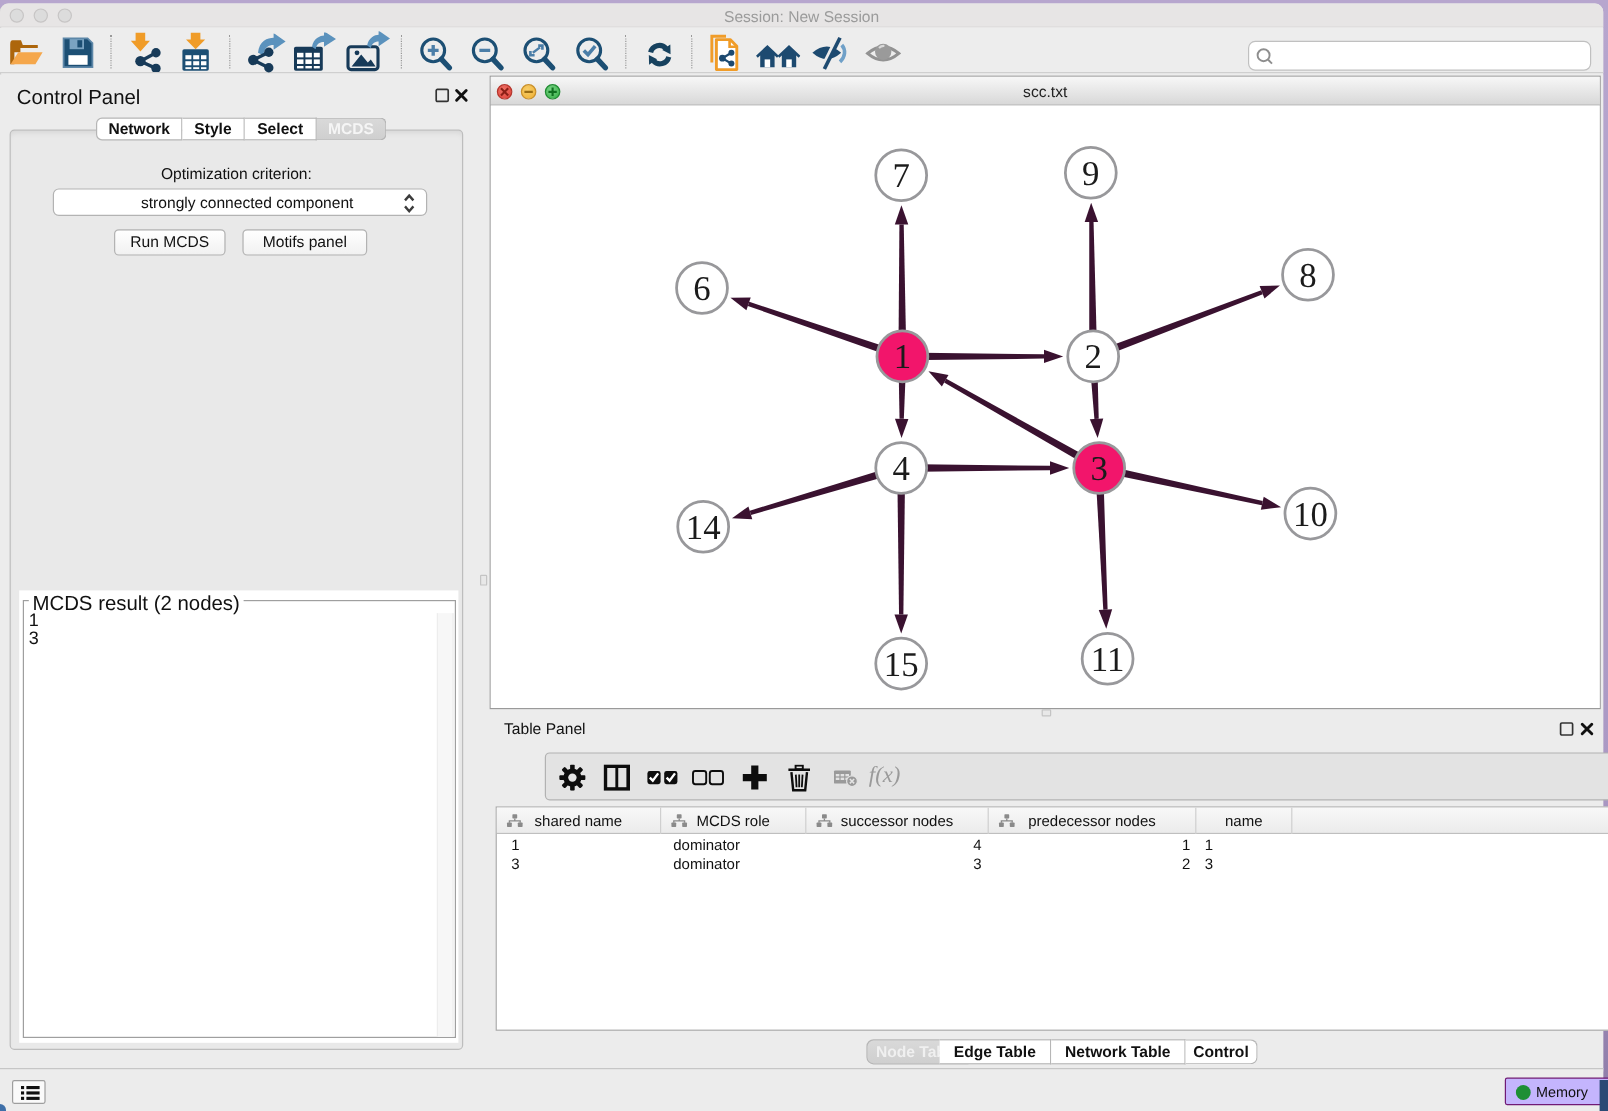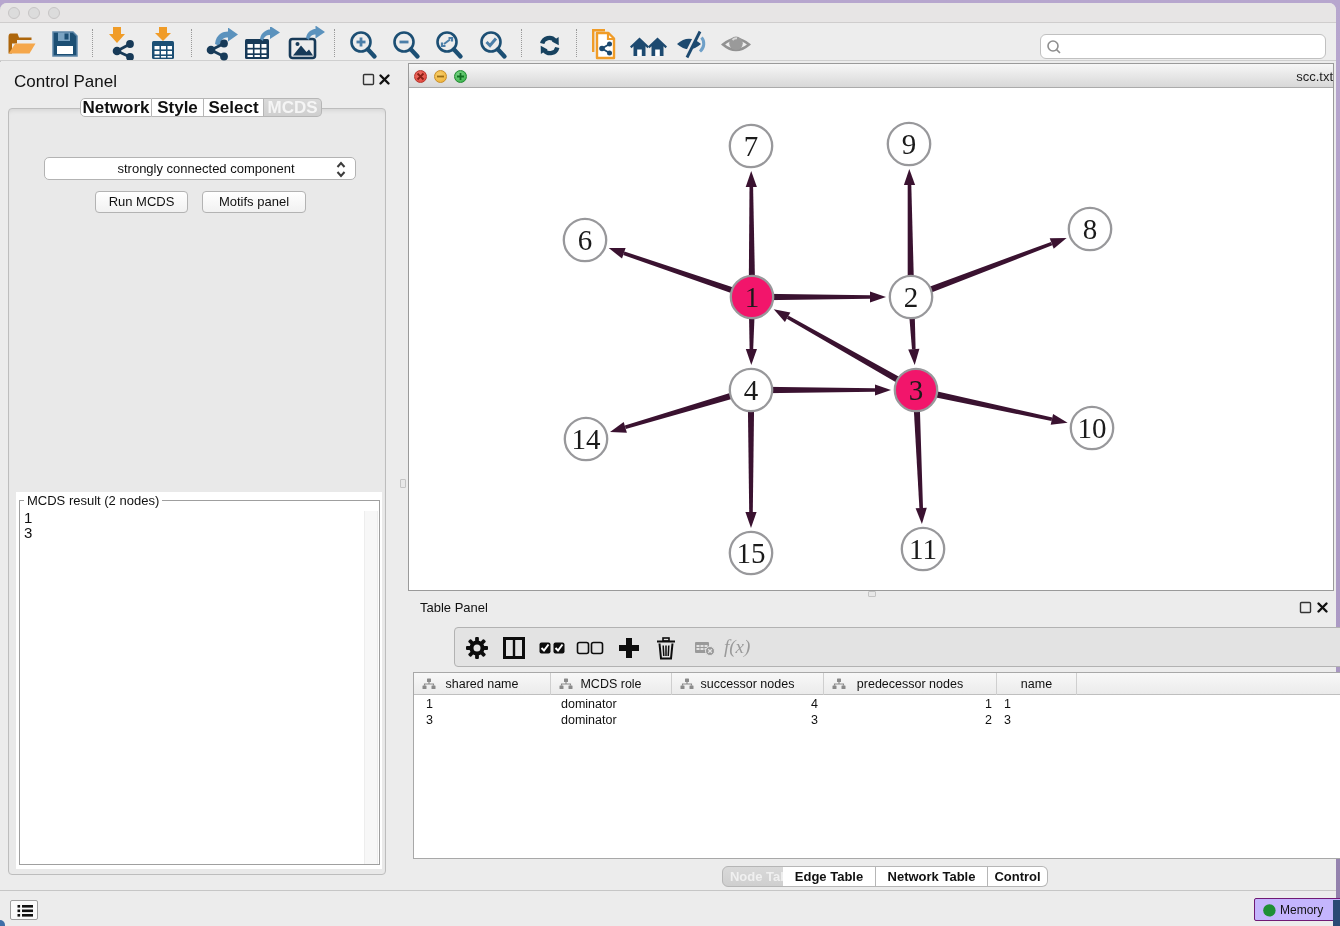--- a/index.html
+++ b/index.html
@@ -10,35 +10,35 @@
 .tl { position:absolute; top:4px; width:12px; height:12px; border-radius:50%; background:#dcdcdc; border:1px solid #c7c5c5; }
 #wtitle { position:absolute; top:3px; width:100%; text-align:center; font-size:13px; color:#9b9b9b; }
 #toolbar { position:absolute; left:0; top:20px; width:1336px; height:38px; background:#ededed; border-bottom:1px solid #cfcfcf; }
 .tbi { position:absolute; top:5px; }
 .tsep { position:absolute; top:6px; height:28px; border-left:1px dotted #999; width:0; }
 #search { position:absolute; left:1040px; top:11px; width:286px; height:25px; background:#fff; border:1px solid #c0c0c0; border-radius:6px; }
 #main { position:absolute; left:0; top:59px; width:1336px; height:831px; background:#ececec; }
 
 #cptitle { position:absolute; left:14px; top:10px; font-size:17px; color:#111; }
 #cpbox { position:absolute; left:8px; top:46px; width:378px; height:767px; background:#e9e9e9; border:1px solid #bdbdbd; border-radius:4px; box-shadow:inset 0 4px 5px -3px rgba(0,0,0,0.10); }
-.seg { position:absolute; top:36px; height:19px; background:#fff; border:1px solid #b6b6b6; font-size:17px; font-weight:bold; color:#111; text-align:center; line-height:18px; }
+.seg { position:absolute; top:36px; height:19px; background:#fff; border:1px solid #b6b6b6; font-size:13px; font-weight:bold; color:#111; text-align:center; line-height:18px; }
 .segsel { background:linear-gradient(#d9d9d9,#cfcfcf); color:#f5f5f5; }
 #optlabel { position:absolute; left:0; top:75px; width:394px; text-align:center; font-size:13px; color:#111; }
 #combo { position:absolute; left:44px; top:95px; width:312px; height:23px; background:#fff; border:1px solid #b3b3b3; border-radius:5px; font-size:13px; color:#111; line-height:21px; padding-left:12px;text-align:center; }
 .btn { position:absolute; top:129px; height:22px; background:linear-gradient(#ffffff,#f1f1f1); border:1px solid #b3b3b3; border-radius:4px; font-size:13px; color:#111; text-align:center; line-height:20px; }
 #resultwhite { position:absolute; left:16px; top:430px; width:366px; height:377px; background:#fff; }
 #resultborder { position:absolute; left:3px; top:8px; width:361px; height:365px; border:1px solid #9f9f9f; }
-#legend { position:absolute; left:8px; top:1px; background:#fff; padding:0 3px; font-size:13px; color:#111; }
+#legend { position:absolute; left:8px; top:1px; background:#fff; padding:0 3px; font-size:17px; color:#111; }
 #mcdstext { position:absolute; left:8px; top:19px; font-size:15px; color:#111; line-height:14.6px; }
 #mcdssb { position:absolute; left:348px; top:19px; width:14px; height:353px; background:#f7f7f7; border-left:1px solid #ededed; border-right:1px solid #ededed; }
 
 #netwin { position:absolute; left:408px; top:1px; width:926px; height:528px; border:1px solid #9a9a9a; background:#fff; }
 #nettitle { position:absolute; left:0; top:0; width:100%; height:24px; background:linear-gradient(#f7f7f7,#d8d8d8); border-bottom:1px solid #ababab; }
 .light { position:absolute; top:6px; width:13px; height:13px; border-radius:50%; }
-#netname { position:absolute; top:5px; width:100%; text-align:right; font-size:13px; color:#222; }
+#netname { position:absolute; top:5px; width:100%; text-align:center; font-size:13px; color:#222; }
 #netcanvas { position:absolute; left:0; top:24px; width:924px; height:502px; background:#fff; }
 
 #tptitle { position:absolute; left:420px; top:538px; font-size:13px; color:#111; }
 #tptools { position:absolute; left:414px; top:565px; width:917px; height:40px; background:#e3e3e3; border:1px solid #b2b2b2; border-radius:4px;margin-left:40px; }
 #tbl { position:absolute; left:413px; top:610px; width:996px; height:187px; background:#fff; border:1px solid #a8a8a8; }
 #tblhead { position:absolute; left:0; top:0; width:100%; height:22px; background:linear-gradient(#f8f8f8,#ebebeb); border-bottom:1px solid #bfbfbf; }
 .hcol { position:absolute; top:0; height:22px; border-right:1px solid #cfcfcf; font-size:12.5px; color:#111; text-align:center; line-height:22px; }
 .hicon { position:absolute; top:5px; }
 .trow { position:absolute; width:100%; height:16px; font-size:12.5px; color:#111; }
 .tc { position:absolute; top:0; }
@@ -51,20 +51,21 @@
 #membtn { position:absolute; left:1254px; top:7px; width:96px; height:23px; background:#c4b5fd; border:1px solid #701a75; border-radius:2px; font-size:12px; color:#111; }
 #netcanvas svg { display:block; }
 </style>
 </head>
 <body>
 <div id="win">
   <div id="titlebar">
     <div class="tl" style="left:8px"></div>
     <div class="tl" style="left:28px"></div>
     <div class="tl" style="left:48px"></div>
+    <div id="wtitle">Session: New Session</div>
   </div>
   <div id="toolbar">
     <svg class="tbi" style="left:7px;top:7px;" width="30" height="30" viewBox="0 0 30 30">
         <path d="M1.5 7 L1.5 23.5 L5 23.5 L5 13.5 L10 13.5 L10 10 L24.5 10 L24.5 7.5 L12 7.5 L10.5 3.5 L3.5 3.5 Q1.5 3.5 1.5 7 Z" fill="#ad660c"></path>
         <path d="M1.8 23.5 L8.2 13.5 L28.5 13.5 L22.5 23.5 Z" fill="#f5a74b"></path>
       </svg>
     <svg class="tbi" style="left:51px;top:7px;" width="28" height="30" viewBox="0 0 28 30">
         <path d="M2 2 L22 2 L26 6 L26 26 L2 26 Z" fill="#1c4f74"></path>
         <rect x="7" y="2" width="12" height="9" fill="#7aa3c2"></rect>
         <rect x="13.5" y="3.5" width="4" height="6" fill="#1c4f74"></rect>
@@ -202,20 +203,21 @@
         <rect x="1.5" y="1.5" width="10" height="10" fill="none" stroke="#333" stroke-width="1.4" rx="1"></rect>
       </svg>
     <svg class="pbtn" style="left:378px;top:11px" viewBox="0 0 13 13">
         <path d="M2.5 2.5 L10.5 10.5 M10.5 2.5 L2.5 10.5" stroke="#111" stroke-width="2.4" stroke-linecap="round"></path>
       </svg>
     <div id="cpbox"></div>
     <div class="seg" style="left:80px;width:72px;border-radius:5px 0 0 5px;">Network</div>
     <div class="seg" style="left:152px;width:52px;border-left:none;">Style</div>
     <div class="seg" style="left:204px;width:60px;border-left:none;">Select</div>
     <div class="seg segsel" style="left:264px;width:58px;border-left:none;border-radius:0 5px 5px 0;">MCDS</div>
+    <div id="optlabel">Optimization criterion:</div>
     <div id="combo">strongly connected component
       <svg width="12" height="17" style="position:absolute;right:8px;top:3px">
           <path d="M2.5 6 L6 2 L9.5 6" fill="none" stroke="#3c3c3c" stroke-width="2"></path>
           <path d="M2.5 11 L6 15 L9.5 11" fill="none" stroke="#3c3c3c" stroke-width="2"></path>
         </svg>
     </div>
     <div class="btn" style="left:95px;width:93px;">Run MCDS</div>
     <div class="btn" style="left:202px;width:104px;">Motifs panel</div>
     <div id="resultwhite">
       <div id="resultborder"></div>

